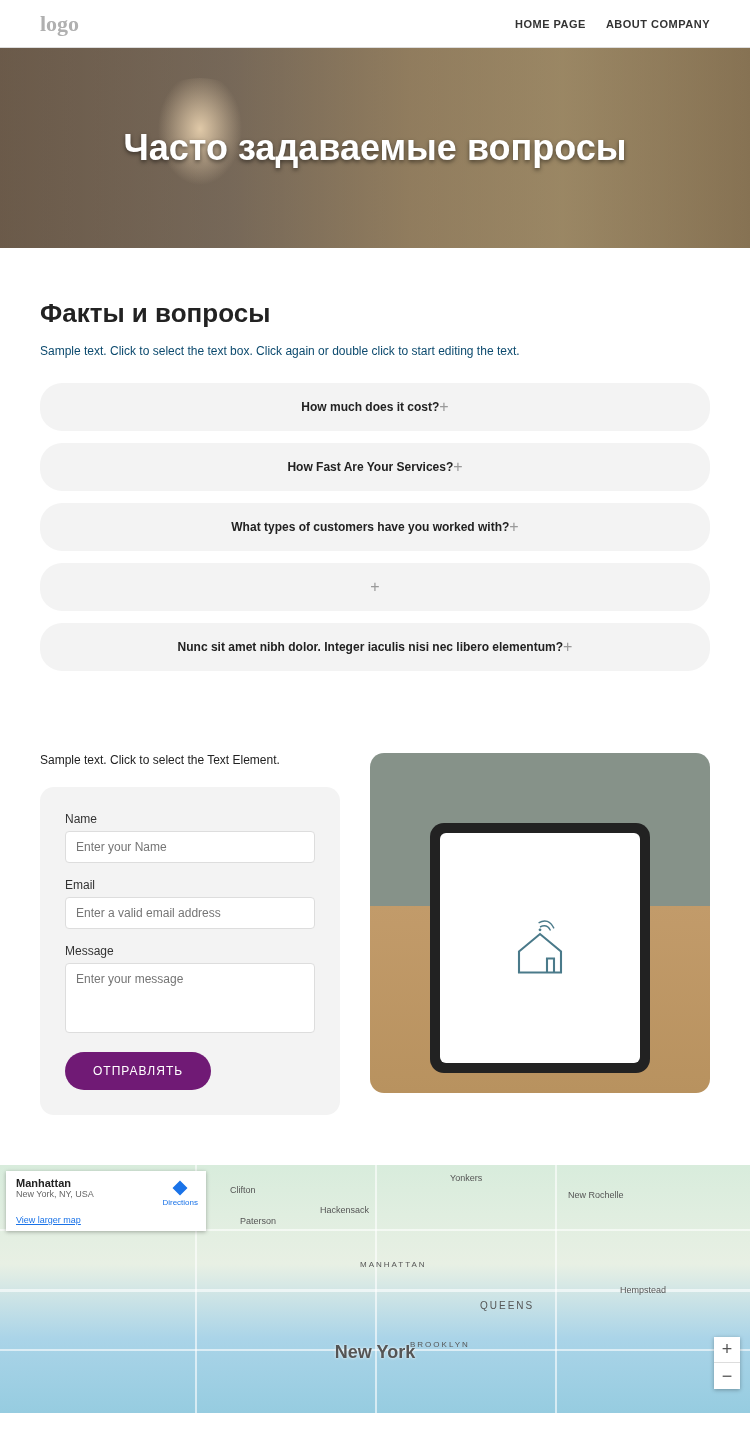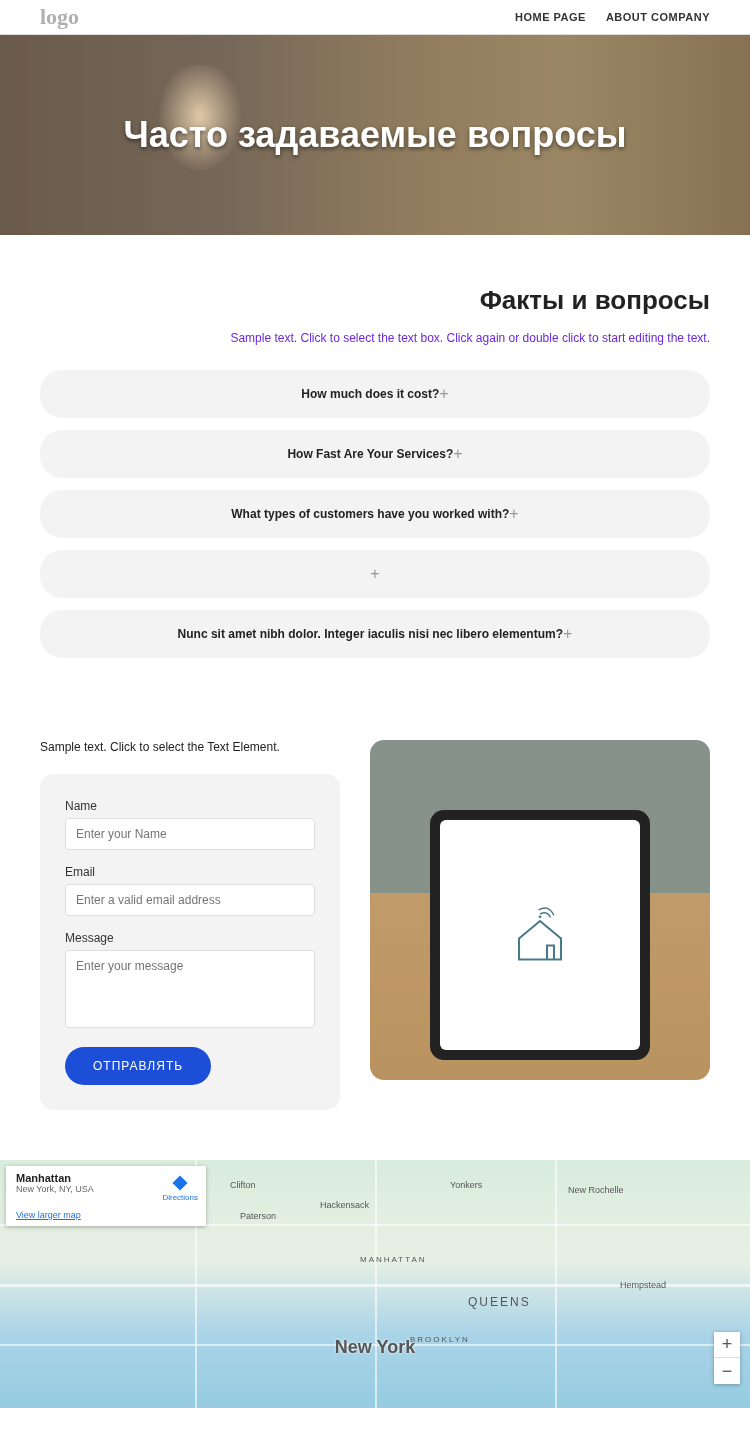--- a/index.html
+++ b/index.html
@@ -1,47 +1,47 @@
 <!DOCTYPE html>
 <html><head>
 <meta charset="utf-8">
 <style>
 * { box-sizing: border-box; margin: 0; padding: 0; }
 body { font-family: Arial, sans-serif; color: #222; width: 750px; }
 
 
-.header { display: flex; justify-content: space-between; align-items: center; padding: 10px 40px; height: 35px; border-bottom: 1px solid #ddd; }
+.header { display: flex; justify-content: space-between; align-items: center; padding: 10px 40px; height: 48px; border-bottom: 1px solid #ddd; }
 .logo { color: #b0b0b0; font-size: 22px; font-weight: bold; font-family: Georgia, serif; }
 .nav { display: flex; gap: 20px; }
 .nav a { text-decoration: none; color: #333; font-size: 11px; font-weight: bold; letter-spacing: 0.5px; }
 
 
 .hero { height: 200px; background: linear-gradient(rgba(60,50,40,0.4),rgba(60,50,40,0.4)), linear-gradient(90deg,#8a7560 0%,#9c8b78 30%,#c9ae82 55%,#d9bf8c 75%,#b89d70 100%); display: flex; align-items: center; justify-content: center; position: relative; overflow: hidden; }
 .hero::before { content:""; position:absolute; left:120px; top:30px; width:160px; height:170px; background: radial-gradient(ellipse 60px 80px at 50% 30%, #e0c9a8 0%, rgba(0,0,0,0) 70%); border-radius:50% 50% 30% 30%; }
 .hero h1 { color: #fff; font-size: 36px; font-weight: bold; text-shadow: 0 2px 4px rgba(0,0,0,0.5); z-index: 1; }
 
 
-.faq-intro { text-align: right; padding: 50px 40px 10px; }
+.faq-intro { text-align: left; padding: 50px 40px 10px; }
 .faq-intro h2 { font-size: 26px; margin-bottom: 15px; font-weight: bold; }
-.faq-intro p { font-size: 12px; color: #6d28d9; }
+.faq-intro p { font-size: 12px; color: #0c4a6e; }
 .accordion { padding: 15px 40px 40px; }
 .acc-item { background: #f3f3f3; border-radius: 22px; padding: 15px 20px; margin-bottom: 12px; display: flex; justify-content: center; align-items: center; cursor: pointer; }
 .acc-item span.q { font-size: 12px; font-weight: bold; }
 .plus-icon { color: #999; font-size: 16px; font-weight: 300; }
 
 
 .project { padding: 30px 40px 50px; display: flex; gap: 30px; }
 .project-left { flex: 1; }
 .project-left h2 { font-size: 24px; font-weight: bold; margin-bottom: 10px; }
 .project-left > p { font-size: 12px; margin-bottom: 20px; }
 .form-box { background: #f3f3f3; border-radius: 14px; padding: 25px; }
 .form-box label { display: block; font-size: 12px; margin-bottom: 5px; color: #333; }
 .form-box input, .form-box textarea { width: 100%; border: 1px solid #ddd; border-radius: 4px; padding: 8px 10px; font-size: 12px; margin-bottom: 15px; background: #fff; color: #888; font-family: inherit; }
-.form-box textarea { height: 78px; resize: none; }
-.form-box button { background: #1d4ed8; color: #fff; border: none; border-radius: 20px; padding: 12px 28px; font-size: 12px; letter-spacing: 1px; cursor: pointer; }
+.form-box textarea { height: 70px; resize: none; }
+.form-box button { background: #701a75; color: #fff; border: none; border-radius: 20px; padding: 12px 28px; font-size: 12px; letter-spacing: 1px; cursor: pointer; }
 .project-right { width: 340px; }
 .image-card { width: 100%; height: 340px; border-radius: 14px; background: linear-gradient(180deg,#869289 0%,#869289 45%,#c29b6a 45%,#b8925f 100%); position: relative; overflow: hidden; }
 .tablet { position: absolute; left: 60px; top: 70px; width: 220px; height: 250px; background: #222; border-radius: 14px; padding: 10px; }
 .tablet-screen { width: 100%; height: 100%; background: #fff; border-radius: 6px; display: flex; align-items: center; justify-content: center; }
 .house-icon { width: 70px; height: 70px; }
 
 
 .map { height: 248px; background: linear-gradient(180deg,#d8ecdc 0%,#e8f0e4 40%,#aad4e8 70%,#96cce0 100%); position: relative; overflow: hidden; }
 .map-label { position: absolute; bottom: 50px; left: 50%; transform: translateX(-50%); color: #555; font-size: 18px; font-weight: bold; text-shadow: 0 0 3px #fff; }
 .map-card { position: absolute; top: 6px; left: 6px; background: #fff; padding: 6px 10px; box-shadow: 0 1px 4px rgba(0,0,0,0.3); font-size: 10px; width: 200px; }
@@ -133,24 +133,24 @@
     <div class="street" style="width:100%;height:2px;top:30%;"></div>
     <div class="street" style="width:100%;height:3px;top:50%;"></div>
     <div class="street" style="width:100%;height:2px;top:70%;"></div>
     <div class="street" style="width:2px;height:100%;left:30%;"></div>
     <div class="street" style="width:2px;height:100%;left:50%;"></div>
     <div class="street" style="width:2px;height:100%;left:70%;"></div>
   </div>
   <span class="city-label" style="top:20px;left:230px;">Clifton</span>
   <span class="city-label" style="top:51px;left:240px;">Paterson</span>
   <span class="city-label" style="top:40px;left:320px;">Hackensack</span>
-  <span class="city-label" style="top:20px;left:450px;text-align:center;">Yonkers</span>
+  <span class="city-label" style="top:8px;left:450px;text-align:center;">Yonkers</span>
   <span class="city-label" style="top:25px;left:520px;padding-left:48px;">New Rochelle</span>
   <span class="city-label" style="top:95px;left:360px;font-size:8px;letter-spacing:2px;">MANHATTAN</span>
-  <span class="city-label" style="top:135px;left:468px;font-size:12px;letter-spacing:2px;">QUEENS</span>
+  <span class="city-label" style="top:135px;left:480px;font-size:10px;letter-spacing:2px;">QUEENS</span>
   <span class="city-label" style="top:175px;left:410px;font-size:8px;letter-spacing:2px;">BROOKLYN</span>
   <span class="city-label" style="top:120px;left:620px;">Hempstead</span>
   <div class="map-label">New York</div>
   <div class="map-card">
     <div class="title">Manhattan</div>
     <div class="sub">New York, NY, USA</div>
     <a class="link" href="#">View larger map</a>
     <div class="dir">
       <svg viewBox="0 0 24 24">
           <path fill="#1a73e8" d="M12 2 L22 12 L12 22 L2 12 Z M12 8 L16 12 L12 12 L12 16 L8 12 L12 12 Z"></path>

